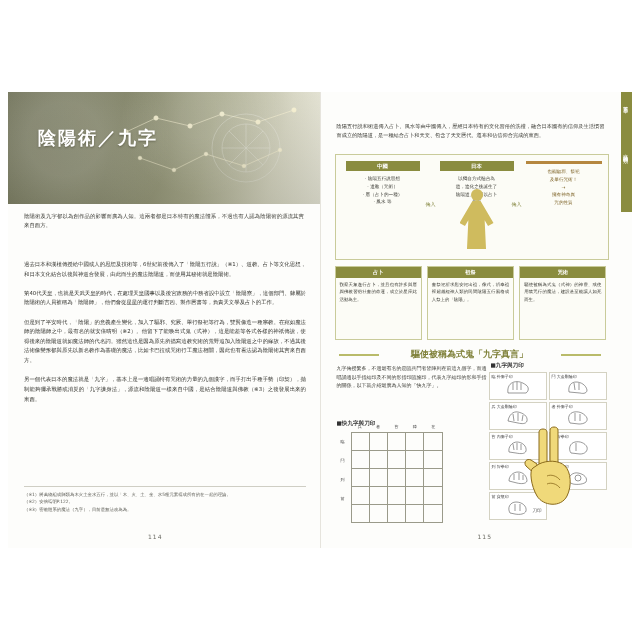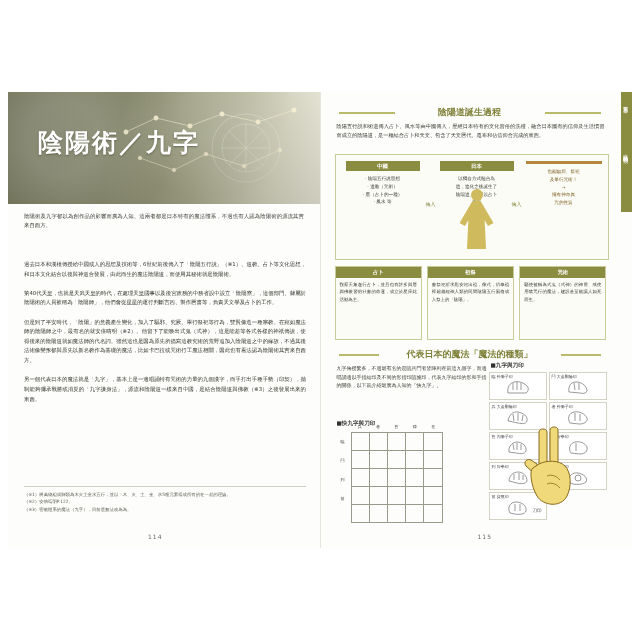--- a/index.html
+++ b/index.html
@@ -48,21 +48,21 @@
     position:absolute; left:0; top:0; width:312px; height:112px;
     background:
       radial-gradient(circle at 18% 42%, rgba(255,255,255,0.18) 0 14%, transparent 40%),
       radial-gradient(circle at 62% 22%, rgba(255,255,255,0.12) 0 10%, transparent 38%),
       linear-gradient(0deg, rgba(80,82,60,0.22), rgba(255,255,255,0));
   }
   .hero-lines{ position:absolute; left:0; top:0; }
   .hero-title {
     position: absolute;
     left: 30px; top: 34px;
-    font-size: 25px;
+    font-size: 18px;
     letter-spacing: 2px;
     color: #ffffff;
     font-weight: bold;
     text-shadow: 0 1px 2px rgba(60,60,40,.55);
     z-index: 3;
     font-family: "DejaVu Serif", "Liberation Serif", serif;
   }
   .lead {
     position: absolute;
     left: 16px; top: 120px;
@@ -402,21 +402,20 @@
       <div class="folio folio-left">114</div>
     </div>
 
     <div class="leaf leaf-right">
 
       <div class="rtab">
         <span>第五章</span>
         <span class="rtab2">魔法的種類</span>
       </div>
 
-      <div class="r-title">陰陽道誕生過程</div>
       <div class="r-lead">陰陽五行說和術道傳入占卜、風水等由中國傳入，歷經日本特有的文化習俗的洗禮，融合日本國有的信仰及生活慣習而成立的陰陽道，是一種結合占卜和天文、包含了天文曆代、遵布和佔信仰合完成的東西。</div>
 
       <div class="flowbox">
         <div class="fl-col fl-a">
           <div class="fl-label">中國</div>
           <div class="fl-body" style="white-space:pre-line;">· 陰陽五行說思想
 · 道教（咒術）
 · 曆（占卜的一種）
 · 風水 等</div>
         </div>
@@ -451,21 +450,21 @@
         <div class="card">
           <div class="card-h">祖祭</div>
           <div class="card-b">會祭祀祈求慰安祀出祖，像式，祈奉祖裡超越經神人類的民間陰陽五行風格成人祭上的「陰陽」。</div>
         </div>
         <div class="card">
           <div class="card-h">咒術</div>
           <div class="card-b">驅使被稱為式鬼（式神）的神靈、或使用禁咒行的魔法，建設甚至能讓人如死而生。</div>
         </div>
       </div>
 
-      <div class="r2-title">代表日本的魔法「魔法的種類」</div>
+      <div class="r2-title">驅使被稱為式鬼「九字真言」</div>
       <div class="r-lead2">九字傳授繁多，不過最有名的是臨兵鬥者皆陣列在前這九個字，而邊唱誦邊以手指結印及不同的形指印臨施印，代表九字結印的形和手指的關係，以下就介紹最廣為人知的「快九字」。</div>
 
       <div class="mudra-head">■九字與刀印</div>
       <div class="mudra-grid">
         <div class="mudra-cell">
           <div class="mudra-cap">臨 外獅子印</div>
           <svg class="hand" viewBox="0 0 28 18">
               <g fill="none" stroke="#555" stroke-width="0.6">
                 <path d="M4 15 C3 9 6 5 10 4 C14 3 18 4 22 7 C25 9 25 13 22 15 Z"></path>
                 <path d="M9 5 L9 12 M13 4 L13 12 M17 5 L17 12"></path>

